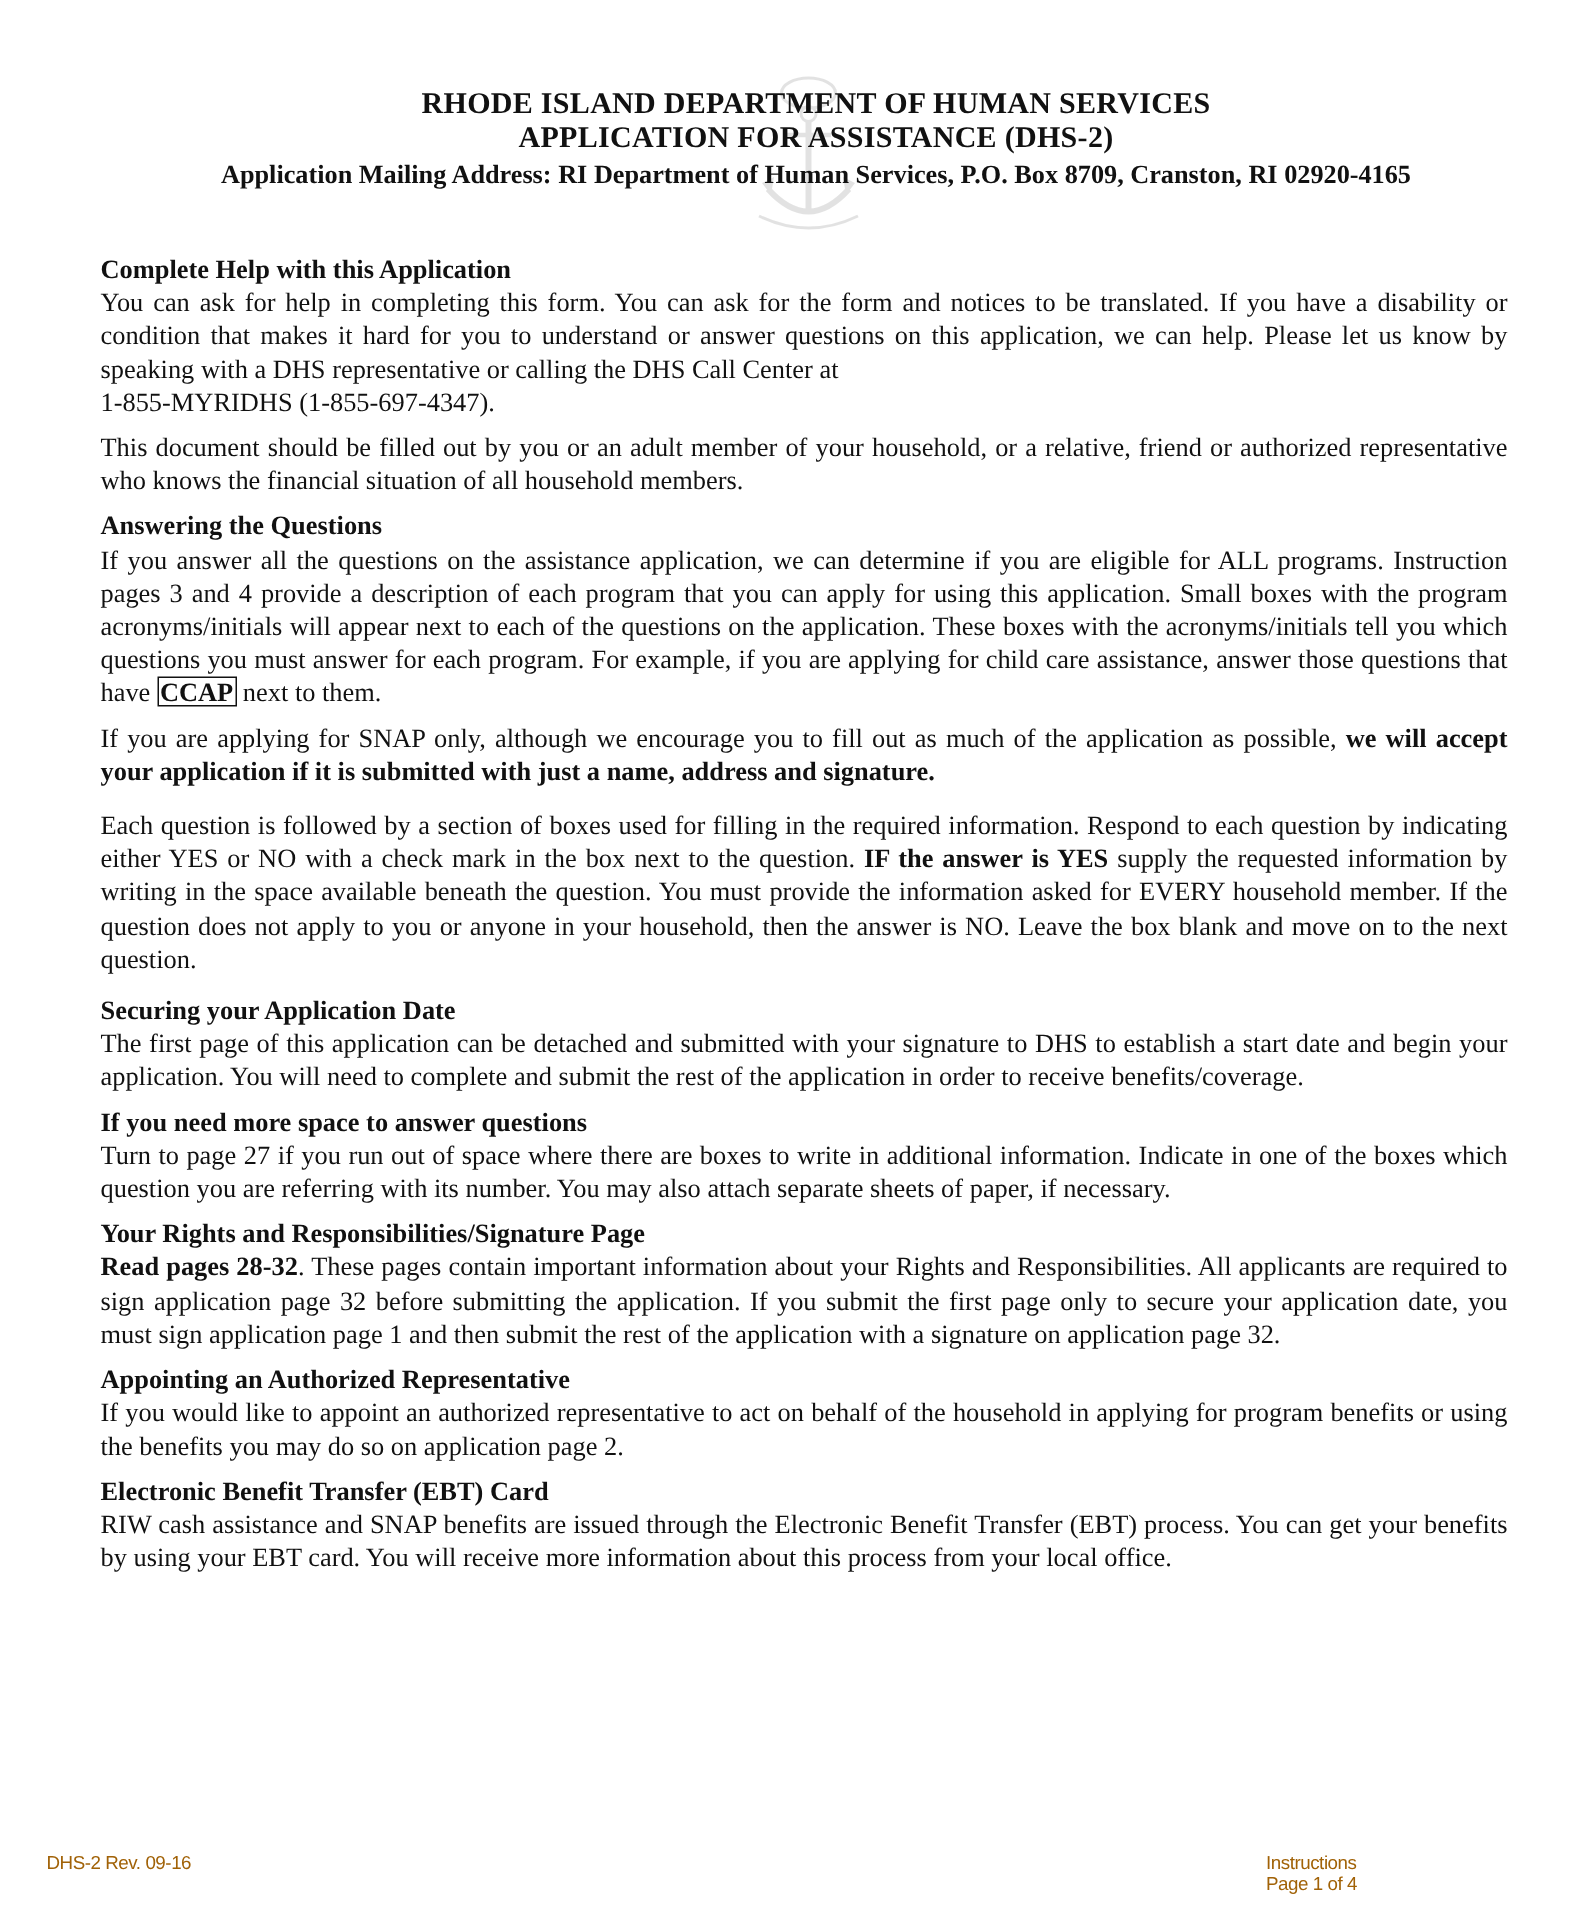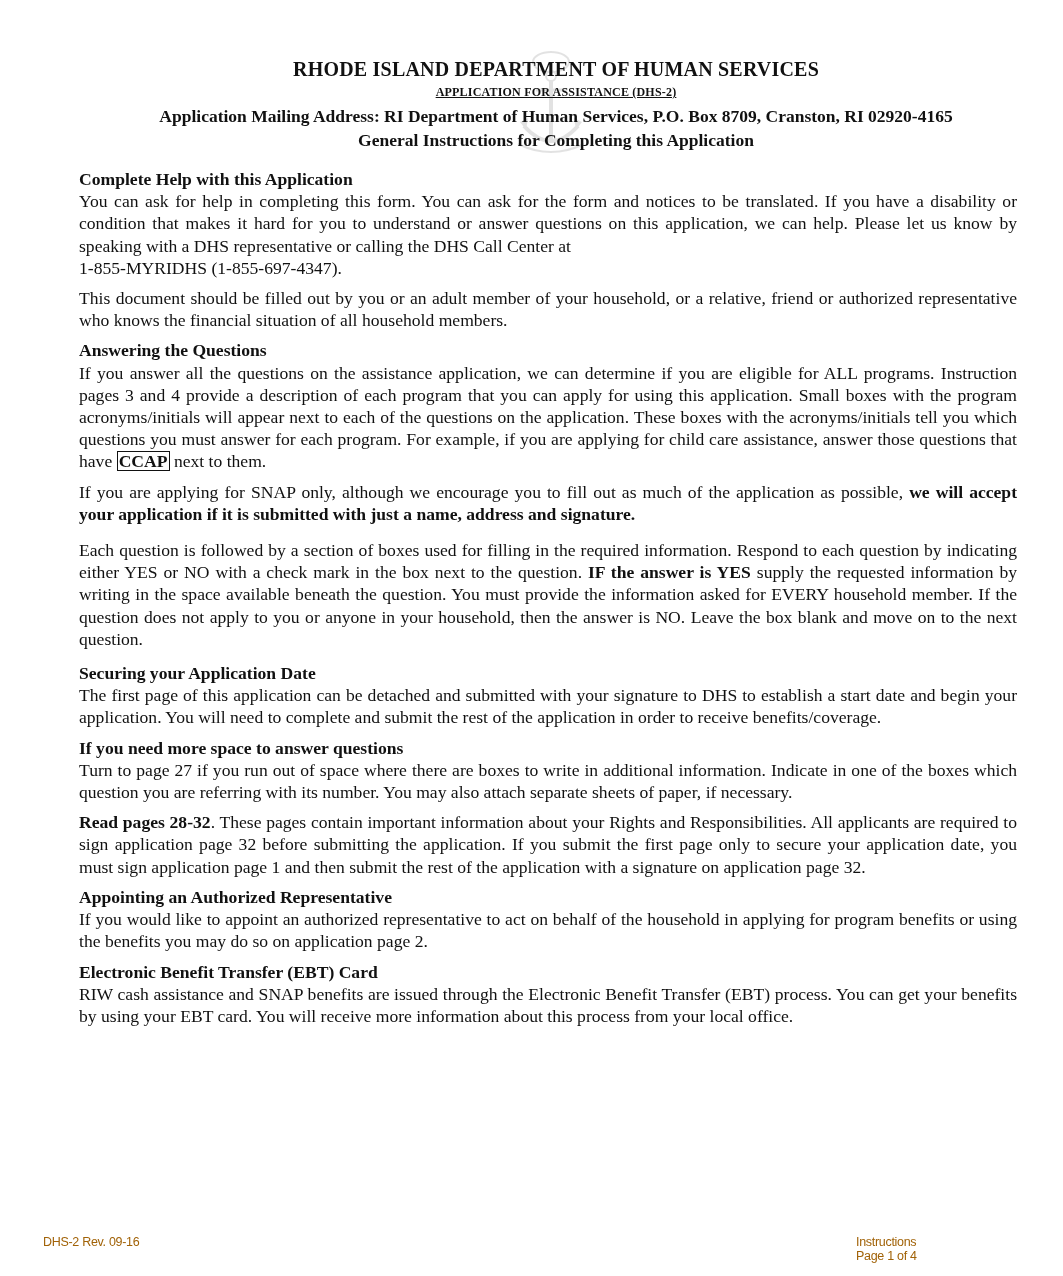--- a/index.html
+++ b/index.html
@@ -1,31 +1,31 @@
 <!DOCTYPE html>
 <html><head>
   <meta charset="utf-8">
   <style>
     html, body { margin: 0; padding: 0; background: #ffffff; }
     body {
       width: 1063px; height: 1276px; position: relative; overflow: hidden;
       font-family: "Liberation Serif", "DejaVu Serif", serif;
       color: #111111;
     }
-    .page { position: absolute; left: 16px; top: 0; width: 903px; height: 1276px; }
+    .page { position: absolute; left: 4px; top: 0; width: 903px; height: 1276px; }
     .seal {
       position: absolute; left: 500px; top: 48px; width: 70px; height: 112px;
       opacity: 0.18;
     }
     .header {
       position: absolute; left: 40px; top: 58px; width: 1000px; text-align: center;
       font-weight: bold;
     }
     .header .t1 { font-size: 20px; line-height: 23px; letter-spacing: 0.2px; }
-    .header .t2 { font-size: 12px; line-height: 23px; letter-spacing: 0.2px; text-decoration: underline; }
+    .header .t2 { font-size: 20px; line-height: 23px; letter-spacing: 0.2px; }
     .header .t3 { font-size: 17.5px; line-height: 24px; }
     .header .t4 { font-size: 17.5px; line-height: 25px; }
     .body {
       position: absolute; left: 63px; top: 168px; width: 938px;
       font-size: 17.6px; line-height: 22.2px;
     }
     .section { margin: 0 0 8px 0; }
     .section h2 {
       margin: 0; font-size: 17.6px; line-height: 22.2px; font-weight: bold;
     }
@@ -57,21 +57,20 @@
     <path d="M8 78 Q35 108 62 78" fill="none" stroke="#666" stroke-width="4"></path>
     <path d="M4 74 L12 70 L10 82 Z" fill="#666"></path>
     <path d="M66 74 L58 70 L60 82 Z" fill="#666"></path>
     <path d="M2 96 Q35 112 68 96" fill="none" stroke="#666" stroke-width="2"></path>
   </svg>
 
   <div class="header">
     <div class="t1">RHODE ISLAND DEPARTMENT OF HUMAN SERVICES</div>
     <div class="t2">APPLICATION FOR ASSISTANCE (DHS-2)</div>
     <div class="t3">Application Mailing Address: RI Department of Human Services, P.O. Box 8709, Cranston, RI 02920-4165</div>
-    <div class="t4">General Instructions for Completing this Application</div>
   </div>
 
   <div class="body">
 
     <div class="section">
       <h2>Complete Help with this Application</h2>
       <p><span>You can ask for help in completing this form.  You can ask for the form and notices to be translated.  If you have a disability or condition that makes it hard for you to understand or answer questions on this application, we can help.  Please let us know by speaking with a DHS representative or calling the DHS Call Center at</span><br><span>1-855-MYRIDHS (1-855-697-4347).</span></p>
     </div>
 
     <div class="section">
@@ -91,20 +90,21 @@
       <h2>Securing your Application Date</h2>
       <p>The first page of this application can be detached and submitted with your signature to DHS to establish a start date and begin your application.  You will need to complete and submit the rest of the application in order to receive benefits/coverage.</p>
     </div>
 
     <div class="section">
       <h2>If you need more space to answer questions</h2>
       <p>Turn to page 27 if you run out of space where there are boxes to write in additional information.  Indicate in one of the boxes which question you are referring with its number.  You may also attach separate sheets of paper, if necessary.</p>
     </div>
 
     <div class="section">
+      <h2>Your Rights and Responsibilities/Signature Page</h2>
       <p><b>Read pages 28-32</b><span>.  These pages contain important information about your Rights and Responsibilities. All applicants are required to sign application page 32 before submitting the application.  If you submit the first page only to secure your application date, you must sign application page 1 and then submit the rest of the application with a signature on application page 32.</span></p>
     </div>
 
     <div class="section">
       <h2>Appointing an Authorized Representative</h2>
       <p>If you would like to appoint an authorized representative to act on behalf of the household in applying for program benefits or using the benefits you may do so on application page 2.</p>
     </div>
 
     <div class="section">
       <h2>Electronic Benefit Transfer (EBT) Card</h2>

